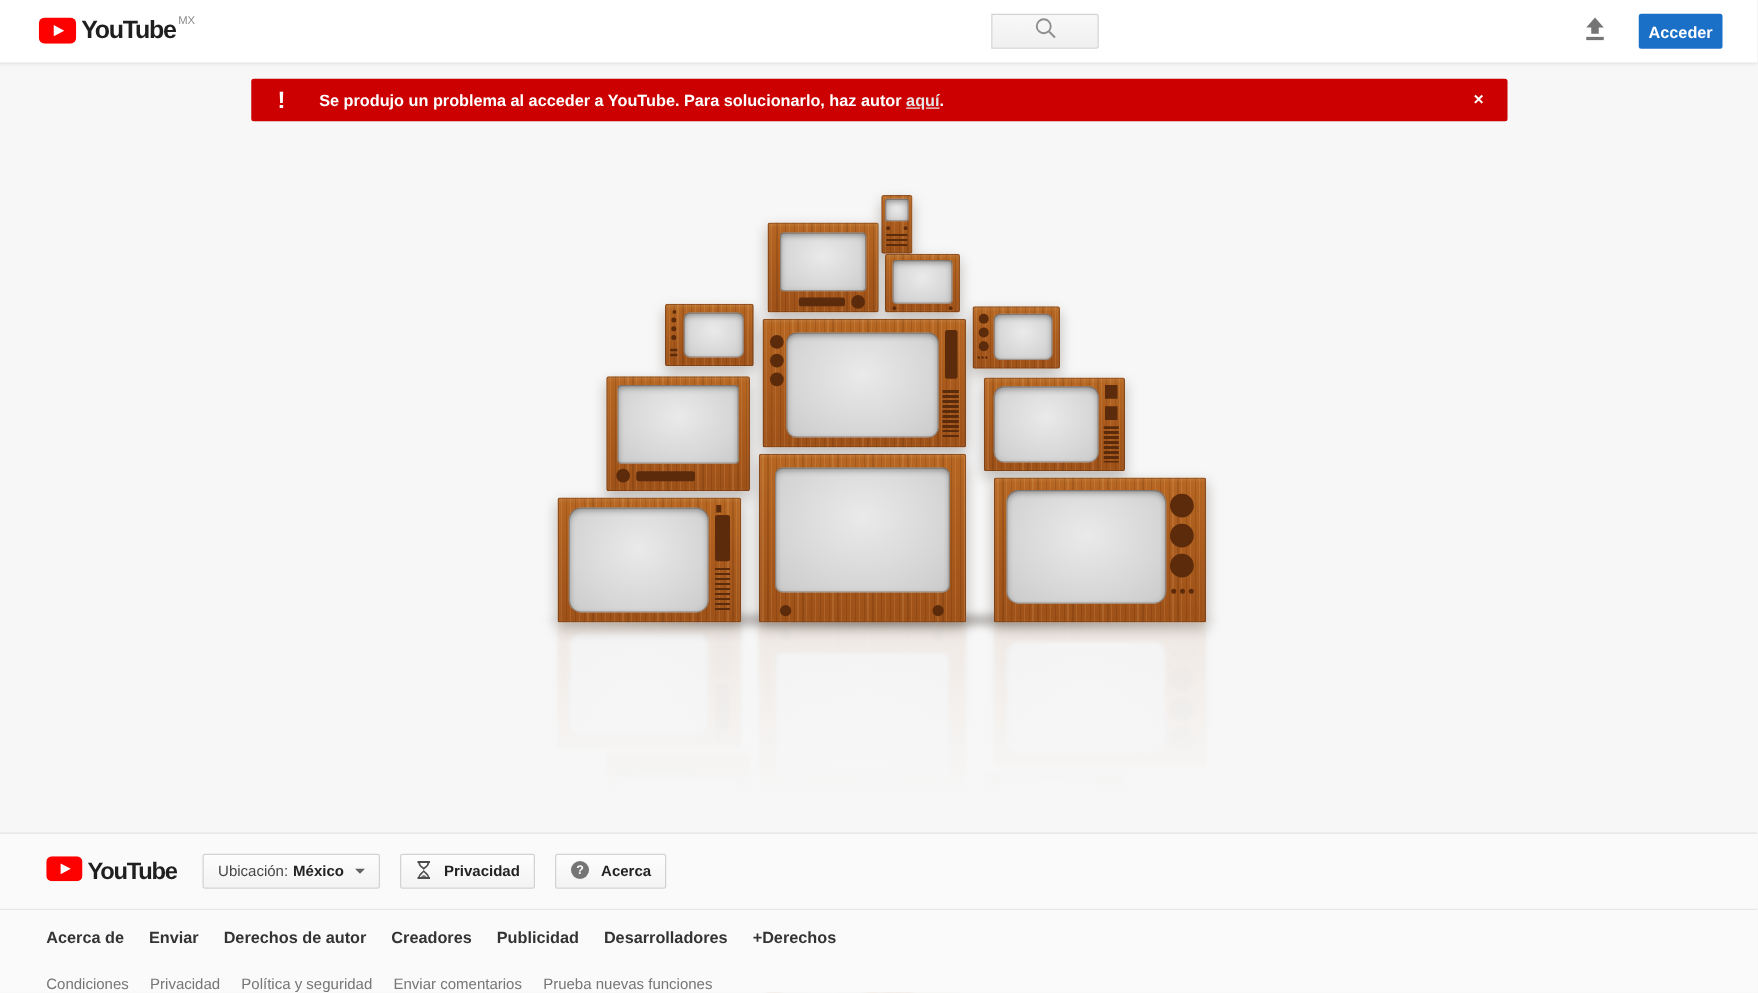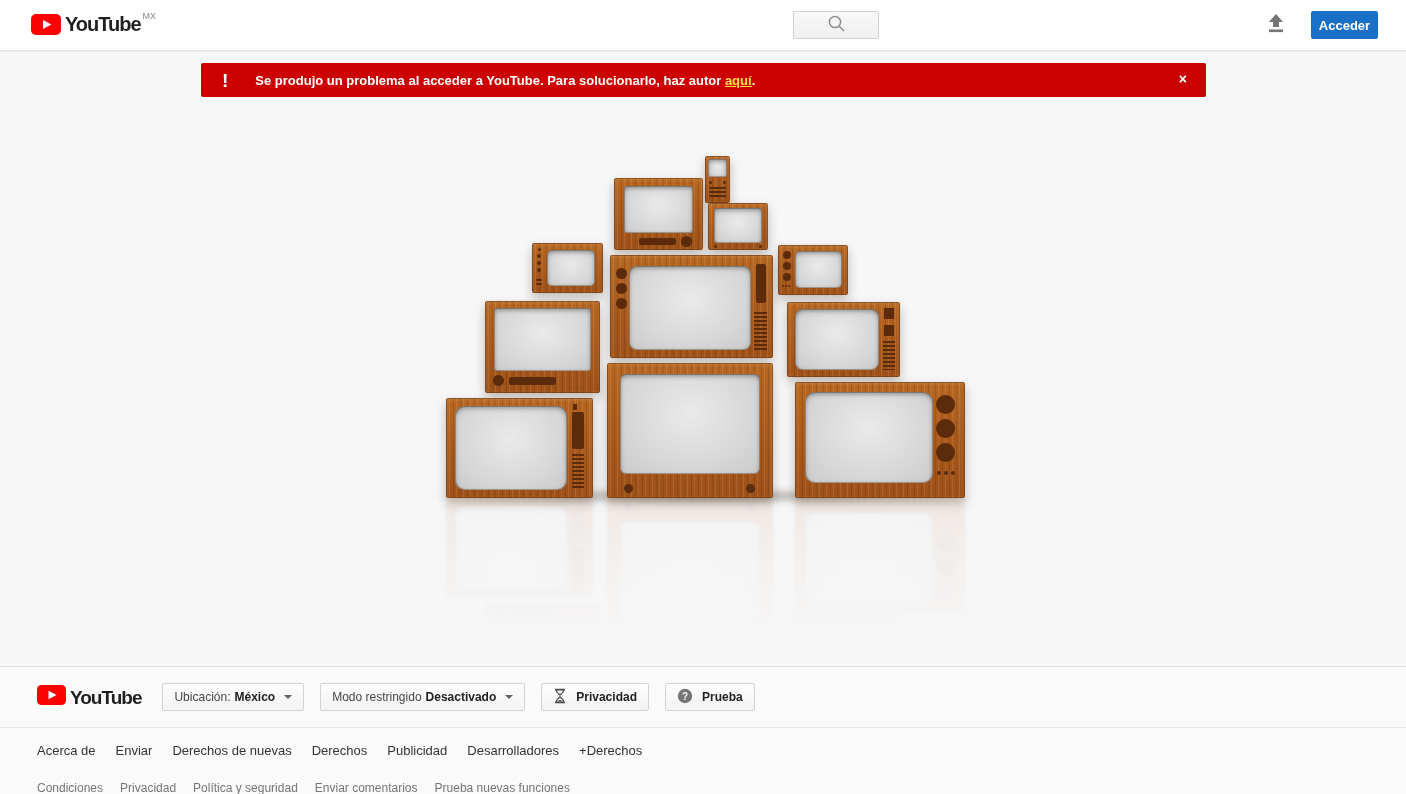--- a/index.html
+++ b/index.html
@@ -32,21 +32,21 @@
     position:absolute;left:1311px;top:11px;width:67px;height:28px;background:#1a6fc7;color:#fff;
     border:none;border-radius:2px;font-size:13px;font-weight:bold;font-family:"Liberation Sans",sans-serif;cursor:pointer;
   }
   
   .banner{
     position:absolute;left:201px;top:63px;width:1005px;height:34px;background:#cc0000;border-radius:2px;
     color:#fff;display:flex;align-items:center;z-index:20;
   }
   .banner-excl{margin-left:21px;font-size:19px;font-weight:bold;line-height:1;}
   .banner-msg{margin-left:27px;font-size:13px;font-weight:bold;}
-  .banner-msg a{color:#fde047;text-decoration:underline;cursor:pointer;}
+  .banner-msg a{color:#e5e5e5;text-decoration:underline;cursor:pointer;}
   .banner-close{position:absolute;right:19px;top:9px;font-size:14px;font-weight:bold;cursor:pointer;line-height:1;}
   
   #tv-stage{position:absolute;left:0;top:0;width:1406px;height:794px;z-index:5;}
   #ground-shadow{
     position:absolute;left:430px;top:489px;width:545px;height:14px;
     background:radial-gradient(ellipse at center,rgba(20,10,2,.40),rgba(20,10,2,0) 72%);
     filter:blur(3px);
   }
   #tv-pile,#tv-refl{position:absolute;left:0;top:0;width:1406px;height:794px;pointer-events:none;}
   #tv-refl{transform-origin:0 498px;transform:scaleY(-1);opacity:.17;filter:blur(1.2px);}
@@ -83,21 +83,21 @@
     display:flex;align-items:center;height:28px;box-sizing:border-box;padding:0 11px;
     border:1px solid #d3d3d3;border-radius:2px;background:linear-gradient(#fdfdfd,#f3f3f3);
     margin-right:16px;font-size:12px;color:#464646;cursor:pointer;font-family:"Liberation Sans",sans-serif;white-space:nowrap;
   }
   .fbtn .val{font-weight:bold;color:#222;margin-left:4px;}
   .fbtn .lbl-bold{font-weight:bold;color:#222;}
   .caret{margin-left:9px;width:0;height:0;border-left:4px solid transparent;border-right:4px solid transparent;border-top:4px solid #616161;}
   .fbtn svg{margin-right:9px;flex:0 0 auto;}
   .footer-links{padding:13px 0 0 37px;}
   .links-row a{text-decoration:none;cursor:pointer;}
-  .links-row1 a{font-size:13px;font-weight:normal;color:#333;margin-right:20px;}
+  .links-row1 a{font-size:13px;font-weight:bold;color:#333;margin-right:20px;}
   .links-row2{margin-top:19px;}
   .links-row2 a{font-size:12px;color:#767676;margin-right:17px;}
 </style>
 </head>
 <body>
 
 <div id="tv-stage">
   <div id="tv-refl">
       <div id="tv-pile">
         <div class="tv" style="left: 705px; top: 156px; width: 25px; height: 47px;"></div>
@@ -295,45 +295,40 @@
           </svg>
       </span>
       <span class="logo-word">YouTube</span>
     </div>
     <div class="fbtn">
       <span>Ubicación:</span>
       <span class="val">México</span>
       <span class="caret"></span>
     </div>
     <div class="fbtn">
-      <span>Modo restringido</span>
-      <span class="val">Desactivado</span>
-      <span class="caret"></span>
-    </div>
-    <div class="fbtn">
       <span>
         <svg width="14" height="16" viewBox="0 0 14 16">
             <path d="M2 1.6 h10 M2 14.4 h10" stroke="#4d4d4d" stroke-width="1.7" fill="none"></path>
             <path d="M3.2 1.6 c0 3.2 2.3 3.9 3.8 5.4 c1.5 -1.5 3.8 -2.2 3.8 -5.4 M3.2 14.4 c0 -3.2 2.3 -3.9 3.8 -5.4 c1.5 1.5 3.8 2.2 3.8 5.4" stroke="#4d4d4d" stroke-width="1.3" fill="none"></path>
             <path d="M4.6 13.4 Q7 10.8 9.4 13.4 z" fill="#4d4d4d"></path>
           </svg>
       </span>
       <span class="lbl-bold">Privacidad</span>
     </div>
     <div class="fbtn">
       <span>
         <svg width="16" height="16" viewBox="0 0 16 16">
             <circle cx="8" cy="8" r="7.2" fill="#757575"></circle>
             <text x="8" y="11.6" font-size="10" font-weight="bold" fill="#fafafa" text-anchor="middle" font-family="Liberation Sans, sans-serif">?</text>
           </svg>
       </span>
-      <span class="lbl-bold">Prueba</span>
+      <span class="lbl-bold">Acerca</span>
     </div>
   </div>
   <div class="footer-links">
     <nav class="links-row links-row1">
       
-    <a href="#">Acerca de</a><a href="#">Enviar</a><a href="#">Derechos de nuevas</a><a href="#">Derechos</a><a href="#">Publicidad</a><a href="#">Desarrolladores</a><a href="#">+Derechos</a></nav>
+    <a href="#">Acerca de</a><a href="#">Enviar</a><a href="#">Derechos de autor</a><a href="#">Creadores</a><a href="#">Publicidad</a><a href="#">Desarrolladores</a><a href="#">+Derechos</a></nav>
     <nav class="links-row links-row2">
       
     <a href="#">Condiciones</a><a href="#">Privacidad</a><a href="#">Política y seguridad</a><a href="#">Enviar comentarios</a><a href="#">Prueba nuevas funciones</a></nav>
   </div>
 </div>
 
 </body></html>

